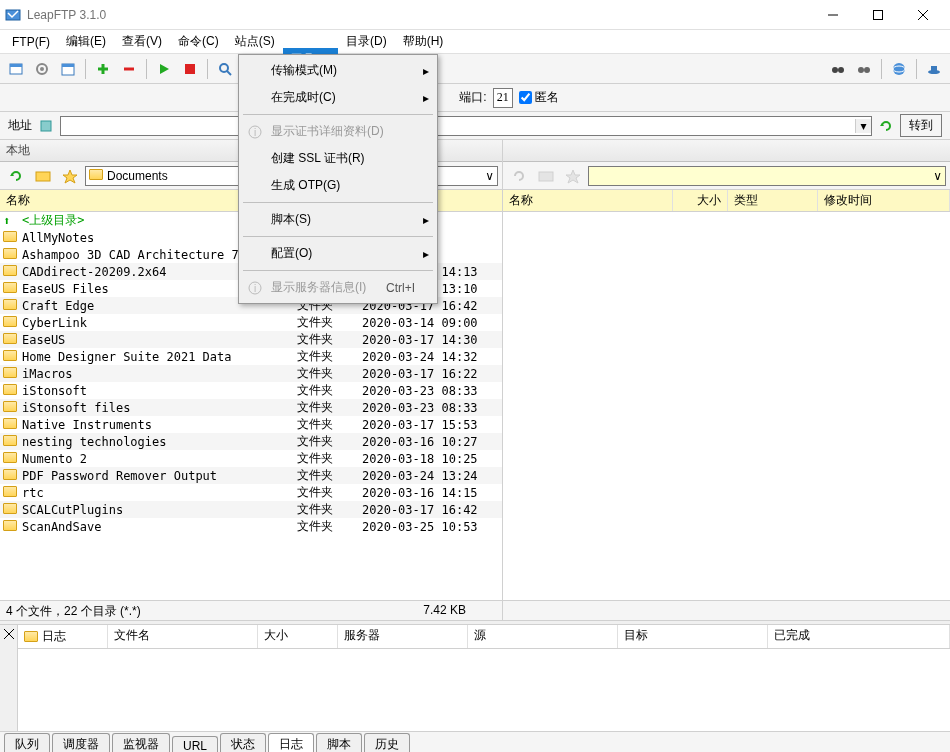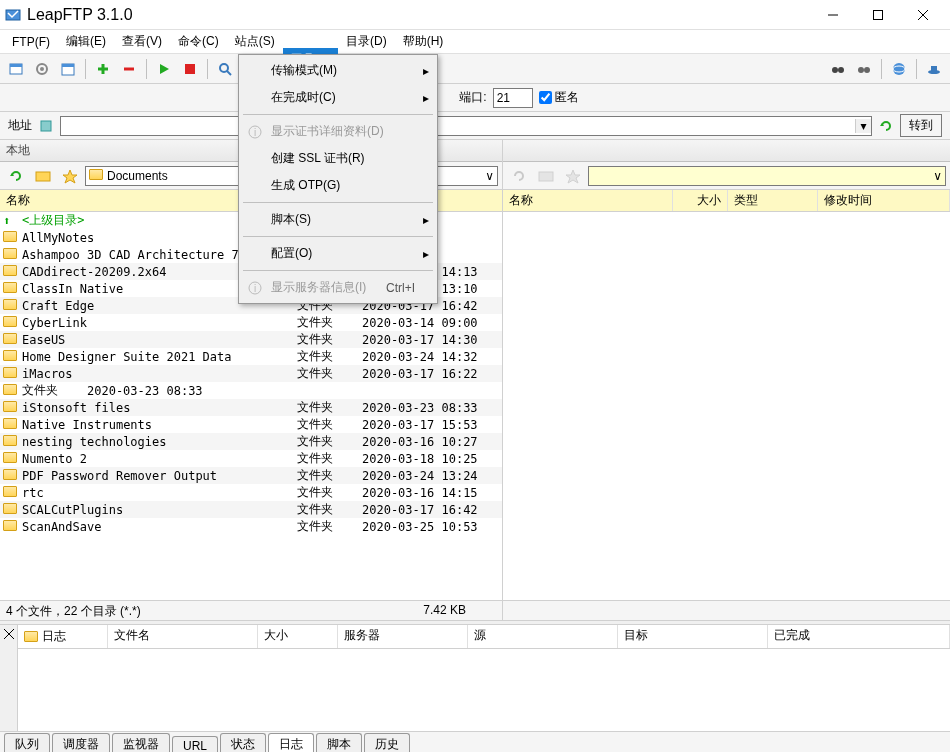--- a/index.html
+++ b/index.html
@@ -1,19 +1,19 @@
 <!DOCTYPE html>
 <html><head>
 <meta charset="utf-8">
 <style>
 * { box-sizing: border-box; margin: 0; padding: 0; }
 body { font-family: "Microsoft YaHei", Tahoma, sans-serif; font-size: 12px; background: #fff; width: 950px; height: 752px; overflow: hidden; position: relative; }
 .titlebar { height: 30px; background: #fff; border-bottom: 1px solid #e0e0e0; display: flex; align-items: center; padding: 0 5px; }
 .titlebar-icon { width: 16px; height: 16px; margin-right: 6px; }
-.titlebar-title { flex: 1; color: #000000; font-size: 16px; }
+.titlebar-title { flex: 1; color: #737373; font-size: 12px; }
 .titlebar-btns { display: flex; gap: 0; }
 .titlebar-btn { width: 45px; height: 28px; display: flex; align-items: center; justify-content: center; cursor: pointer; }
 .menubar { height: 24px; background: #fff; display: flex; align-items: center; padding: 0 4px; border-bottom: 1px solid #e0e0e0; }
 .menu-item { padding: 3px 8px; cursor: pointer; }
 .menu-item.active { background: #1a7fd4; color: #fff; margin-top: 36px; }
 .toolbar1 { height: 30px; background: #f5f5f5; border-bottom: 1px solid #d0d0d0; display: flex; align-items: center; padding: 0 4px; gap: 2px; }
 .tb-btn { width: 24px; height: 24px; display: flex; align-items: center; justify-content: center; cursor: pointer; border: 1px solid transparent; }
 .tb-sep { width: 1px; height: 20px; background: #c0c0c0; margin: 0 3px; }
 .toolbar2 { height: 28px; background: #f5f5f5; border-bottom: 1px solid #d0d0d0; display: flex; align-items: center; padding: 0 8px; gap: 6px; }
 .tb-label { color: #000; }
@@ -179,21 +179,21 @@
       </svg>
     </div>
 </div>
 
 <div class="toolbar2">
   <div style="width:225px"></div>
   <span class="tb-label">用户:</span>
   <input class="tb-input" style="width: 90px;">
   <div style="width:85px"></div>
   <span class="tb-label">端口:</span>
-  <input class="tb-input" style="width: 40px;" value="21">
+  <input class="tb-input" style="width: 20px; font-family: Liberation Serif, serif;" value="21">
   <label class="tb-check">
     <input type="checkbox" checked="" style="">
     <span>匿名</span>
   </label>
 </div>
 
 <div class="toolbar3">
   <span class="tb-label">地址</span>
   <span>
       <svg width="16" height="16">
@@ -272,21 +272,21 @@
             <span class="folder-ico"></span>
           </span>
           <span class="fc-name">CADdirect-20209.2x64</span>
           <span class="fc-type">文件夹</span>
           <span class="fc-date">2020-03-19 14:13</span>
         </div>
         <div class="file-row">
           <span class="file-icon">
             <span class="folder-ico"></span>
           </span>
-          <span class="fc-name">ClassIn Native</span>
+          <span class="fc-name">EaseUS Files</span>
           <span class="fc-type">文件夹</span>
           <span class="fc-date">2020-03-17 13:10</span>
         </div>
         <div class="file-row alt">
           <span class="file-icon">
             <span class="folder-ico"></span>
           </span>
           <span class="fc-name">Craft Edge</span>
           <span class="fc-type">文件夹</span>
           <span class="fc-date">2020-03-17 16:42</span>
@@ -320,20 +320,21 @@
             <span class="folder-ico"></span>
           </span>
           <span class="fc-name">iMacros</span>
           <span class="fc-type">文件夹</span>
           <span class="fc-date">2020-03-17 16:22</span>
         </div>
         <div class="file-row">
           <span class="file-icon">
             <span class="folder-ico"></span>
           </span>
+          <span class="fc-name">iStonsoft</span>
           <span class="fc-type">文件夹</span>
           <span class="fc-date">2020-03-23 08:33</span>
         </div>
         <div class="file-row alt">
           <span class="file-icon">
             <span class="folder-ico"></span>
           </span>
           <span class="fc-name">iStonsoft files</span>
           <span class="fc-type">文件夹</span>
           <span class="fc-date">2020-03-23 08:33</span>

